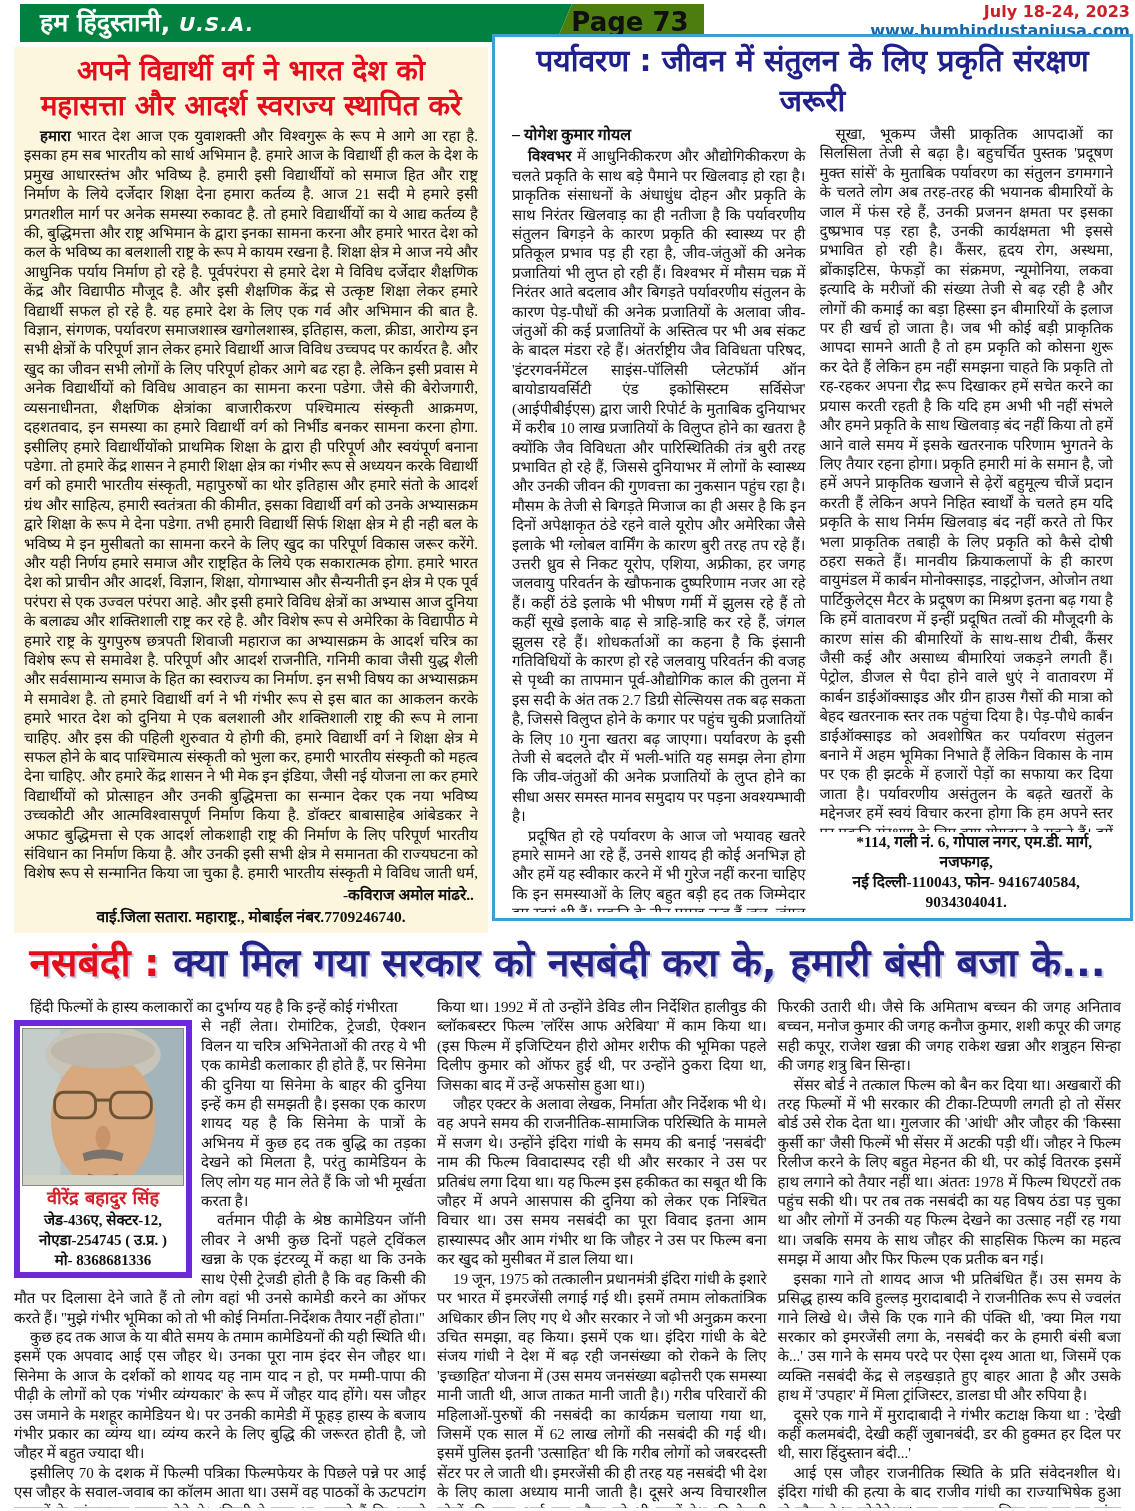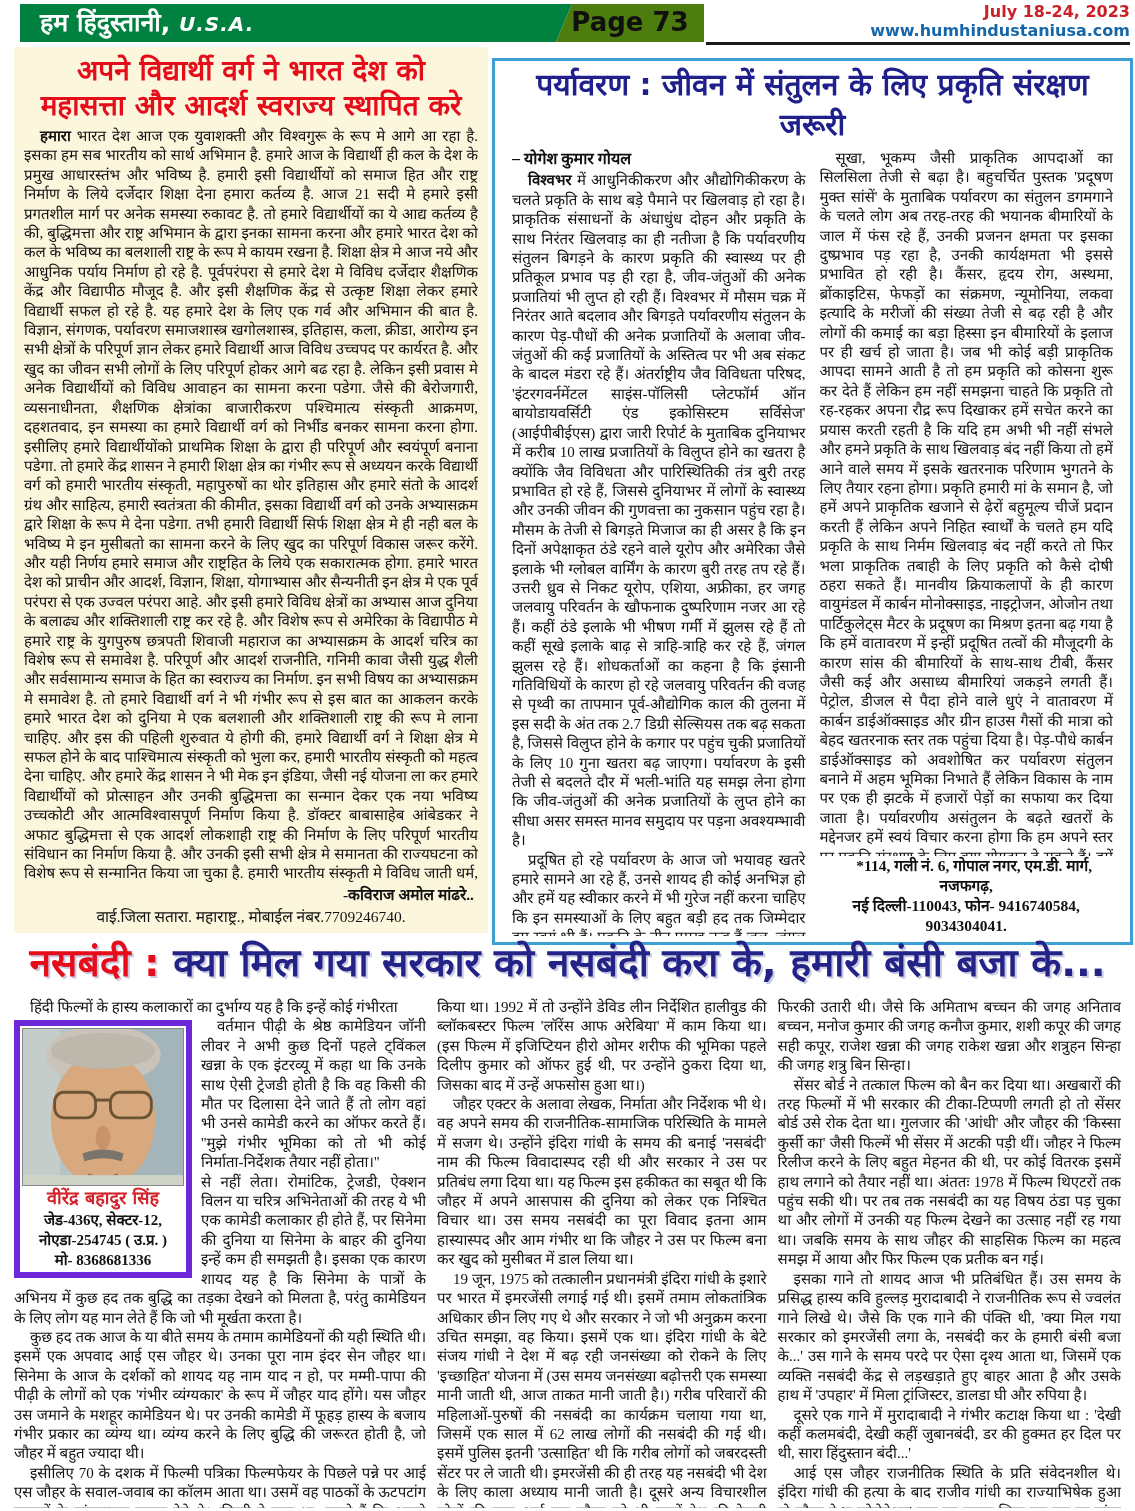--- a/index.html
+++ b/index.html
@@ -23,22 +23,22 @@
   
   .art-left{position:absolute;left:14px;top:47px;width:474px;height:886px;background:#fcf6dd;
             display:flex;flex-direction:column;box-sizing:border-box;padding:4px 10px 6px;}
   .red-head{color:#e60d1a;text-align:center;font-family:"DejaVu Sans",sans-serif;font-weight:bold;
             font-size:28px;line-height:35px;margin:2px 0 4px;}
   .body-txt{font-size:15px;line-height:19.4px;text-align:justify;}
   .body-txt p{margin:0;text-indent:16px;}
   .lead-word{font-weight:bold;}
   .art-left .flow{flex:1;overflow:hidden;}
   .sig1{text-align:right;font-weight:bold;font-size:15.5px;padding-right:4px;}
-  .sig2{text-align:center;font-weight:normal;font-size:15.5px;}
-  .art-right{position:absolute;left:492px;top:58px;width:641px;height:887px;background:#fff;
+  .sig2{text-align:center;font-weight:bold;font-size:15.5px;}
+  .art-right{position:absolute;left:492px;top:34px;width:641px;height:887px;background:#fff;
              border:3px solid #3da0d4;box-sizing:border-box;display:flex;flex-direction:column;}
   .blue-head{color:#20208c;text-align:center;font-family:"DejaVu Sans",sans-serif;font-weight:bold;
              font-size:30px;line-height:40px;margin:4px 4px 2px;}
   .env-cols{flex:1;display:flex;gap:14px;padding:2px 17px 6px;overflow:hidden;}
   .env-col{flex:1;overflow:hidden;display:flex;flex-direction:column;}
   .byline{font-weight:bold;font-size:16px;margin:0 0 3px;}
   .env-col .flow{flex:1;overflow:hidden;}
   .addr{font-weight:bold;text-align:center;font-size:15.5px;line-height:20px;margin:2px 0 0;}
   
   .nb-head{position:absolute;top:934px;left:0;width:1135px;text-align:center;white-space:nowrap;
@@ -130,22 +130,22 @@
           <ellipse cx="86" cy="110" rx="8" ry="12" fill="#c9936a"></ellipse>
           <path d="M64 126 Q86 118 108 126 L106 134 Q86 128 66 134 Z" fill="#7a746c"></path>
           <path d="M70 146 Q86 152 102 146 L102 150 Q86 156 70 150 Z" fill="#9b6f52"></path>
           <rect x="0" y="148" width="172" height="10" fill="#cfd4c6"></rect>
         </svg>
         <div class="cap-name">वीरेंद्र बहादुर सिंह</div>
         <div class="cap">जेड-436ए, सेक्टर-12,</div>
         <div class="cap">नोएडा-254745 ( उ.प्र. )</div>
         <div class="cap">मो- 8368681336</div>
       </div>
+      <p style="text-indent:0;">से नहीं लेता। रोमांटिक, ट्रेजडी, ऐक्शन विलन या चरित्र अभिनेताओं की तरह ये भी एक कामेडी कलाकार ही होते हैं, पर सिनेमा की दुनिया या सिनेमा के बाहर की दुनिया इन्हें कम ही समझती है। इसका एक कारण शायद यह है कि सिनेमा के पात्रों के अभिनय में कुछ हद तक बुद्धि का तड़का देखने को मिलता है, परंतु कामेडियन के लिए लोग यह मान लेते हैं कि जो भी मूर्खता करता है।</p>
       <p>वर्तमान पीढ़ी के श्रेष्ठ कामेडियन जॉनी लीवर ने अभी कुछ दिनों पहले ट्विंकल खन्ना के एक इंटरव्यू में कहा था कि उनके साथ ऐसी ट्रेजडी होती है कि वह किसी की मौत पर दिलासा देने जाते हैं तो लोग वहां भी उनसे कामेडी करने का ऑफर करते हैं। ''मुझे गंभीर भूमिका को तो भी कोई निर्माता-निर्देशक तैयार नहीं होता।''</p>
-      <p style="text-indent:0;">से नहीं लेता। रोमांटिक, ट्रेजडी, ऐक्शन विलन या चरित्र अभिनेताओं की तरह ये भी एक कामेडी कलाकार ही होते हैं, पर सिनेमा की दुनिया या सिनेमा के बाहर की दुनिया इन्हें कम ही समझती है। इसका एक कारण शायद यह है कि सिनेमा के पात्रों के अभिनय में कुछ हद तक बुद्धि का तड़का देखने को मिलता है, परंतु कामेडियन के लिए लोग यह मान लेते हैं कि जो भी मूर्खता करता है।</p>
       <p>कुछ हद तक आज के या बीते समय के तमाम कामेडियनों की यही स्थिति थी। इसमें एक अपवाद आई एस जौहर थे। उनका पूरा नाम इंदर सेन जौहर था। सिनेमा के आज के दर्शकों को शायद यह नाम याद न हो, पर मम्मी-पापा की पीढ़ी के लोगों को एक 'गंभीर व्यंग्यकार' के रूप में जौहर याद होंगे। यस जौहर उस जमाने के मशहूर कामेडियन थे। पर उनकी कामेडी में फूहड़ हास्य के बजाय गंभीर प्रकार का व्यंग्य था। व्यंग्य करने के लिए बुद्धि की जरूरत होती है, जो जौहर में बहुत ज्यादा थी।</p>
       <p>इसीलिए 70 के दशक में फिल्मी पत्रिका फिल्मफेयर के पिछले पन्ने पर आई एस जौहर के सवाल-जवाब का कॉलम आता था। उसमें वह पाठकों के ऊटपटांग सवालों के व्यंग्यात्मक जवाब देते थे। (किसी ने पूछा था- कहते हैं कि आपने अपने बेटे और प्यार फेंच में करें तो हिंदुस्तानी में क्या?)</p>
 
     </div>
     <div class="nb-c nb-c2 body-txt">
       <p style="text-indent:0;">किया था। 1992 में तो उन्होंने डेविड लीन निर्देशित हालीवुड की ब्लॉकबस्टर फिल्म 'लॉरेंस आफ अरेबिया' में काम किया था। (इस फिल्म में इजिप्टियन हीरो ओमर शरीफ की भूमिका पहले दिलीप कुमार को ऑफर हुई थी, पर उन्होंने ठुकरा दिया था, जिसका बाद में उन्हें अफसोस हुआ था।)</p>
       <p>जौहर एक्टर के अलावा लेखक, निर्माता और निर्देशक भी थे। वह अपने समय की राजनीतिक-सामाजिक परिस्थिति के मामले में सजग थे। उन्होंने इंदिरा गांधी के समय की बनाई 'नसबंदी' नाम की फिल्म विवादास्पद रही थी और सरकार ने उस पर प्रतिबंध लगा दिया था। यह फिल्म इस हकीकत का सबूत थी कि जौहर में अपने आसपास की दुनिया को लेकर एक निश्चित विचार था। उस समय नसबंदी का पूरा विवाद इतना आम हास्यास्पद और आम गंभीर था कि जौहर ने उस पर फिल्म बना कर खुद को मुसीबत में डाल लिया था।</p>
       <p>19 जून, 1975 को तत्कालीन प्रधानमंत्री इंदिरा गांधी के इशारे पर भारत में इमरजेंसी लगाई गई थी। इसमें तमाम लोकतांत्रिक अधिकार छीन लिए गए थे और सरकार ने जो भी अनुक्रम करना उचित समझा, वह किया। इसमें एक था। इंदिरा गांधी के बेटे संजय गांधी ने देश में बढ़ रही जनसंख्या को रोकने के लिए 'इच्छाहित' योजना में (उस समय जनसंख्या बढ़ोत्तरी एक समस्या मानी जाती थी, आज ताकत मानी जाती है।) गरीब परिवारों की महिलाओं-पुरुषों की नसबंदी का कार्यक्रम चलाया गया था, जिसमें एक साल में 62 लाख लोगों की नसबंदी की गई थी। इसमें पुलिस इतनी 'उत्साहित' थी कि गरीब लोगों को जबरदस्ती सेंटर पर ले जाती थी। इमरजेंसी की ही तरह यह नसबंदी भी देश के लिए काला अध्याय मानी जाती है। दूसरे अन्य विचारशील लोगों की तरह आई एस जौहर को भी इसमें देश की ट्रेजडी दिखाई दी थी और इससे व्यथित हो कर एक साल बाद 1976 में 'नसबंदी' नाम की फिल्म बनाई थी। फिल्म में जौहर और अन्य कामेडियन राजेंद्र नाथ के नेतृत्व में एक समूह नसबंदी करने के लिए लोगों को खोजती है और इसमें जो गड़बड़ घोटाला होता है, उसकी कहानी थी।</p>
 
     </div>

